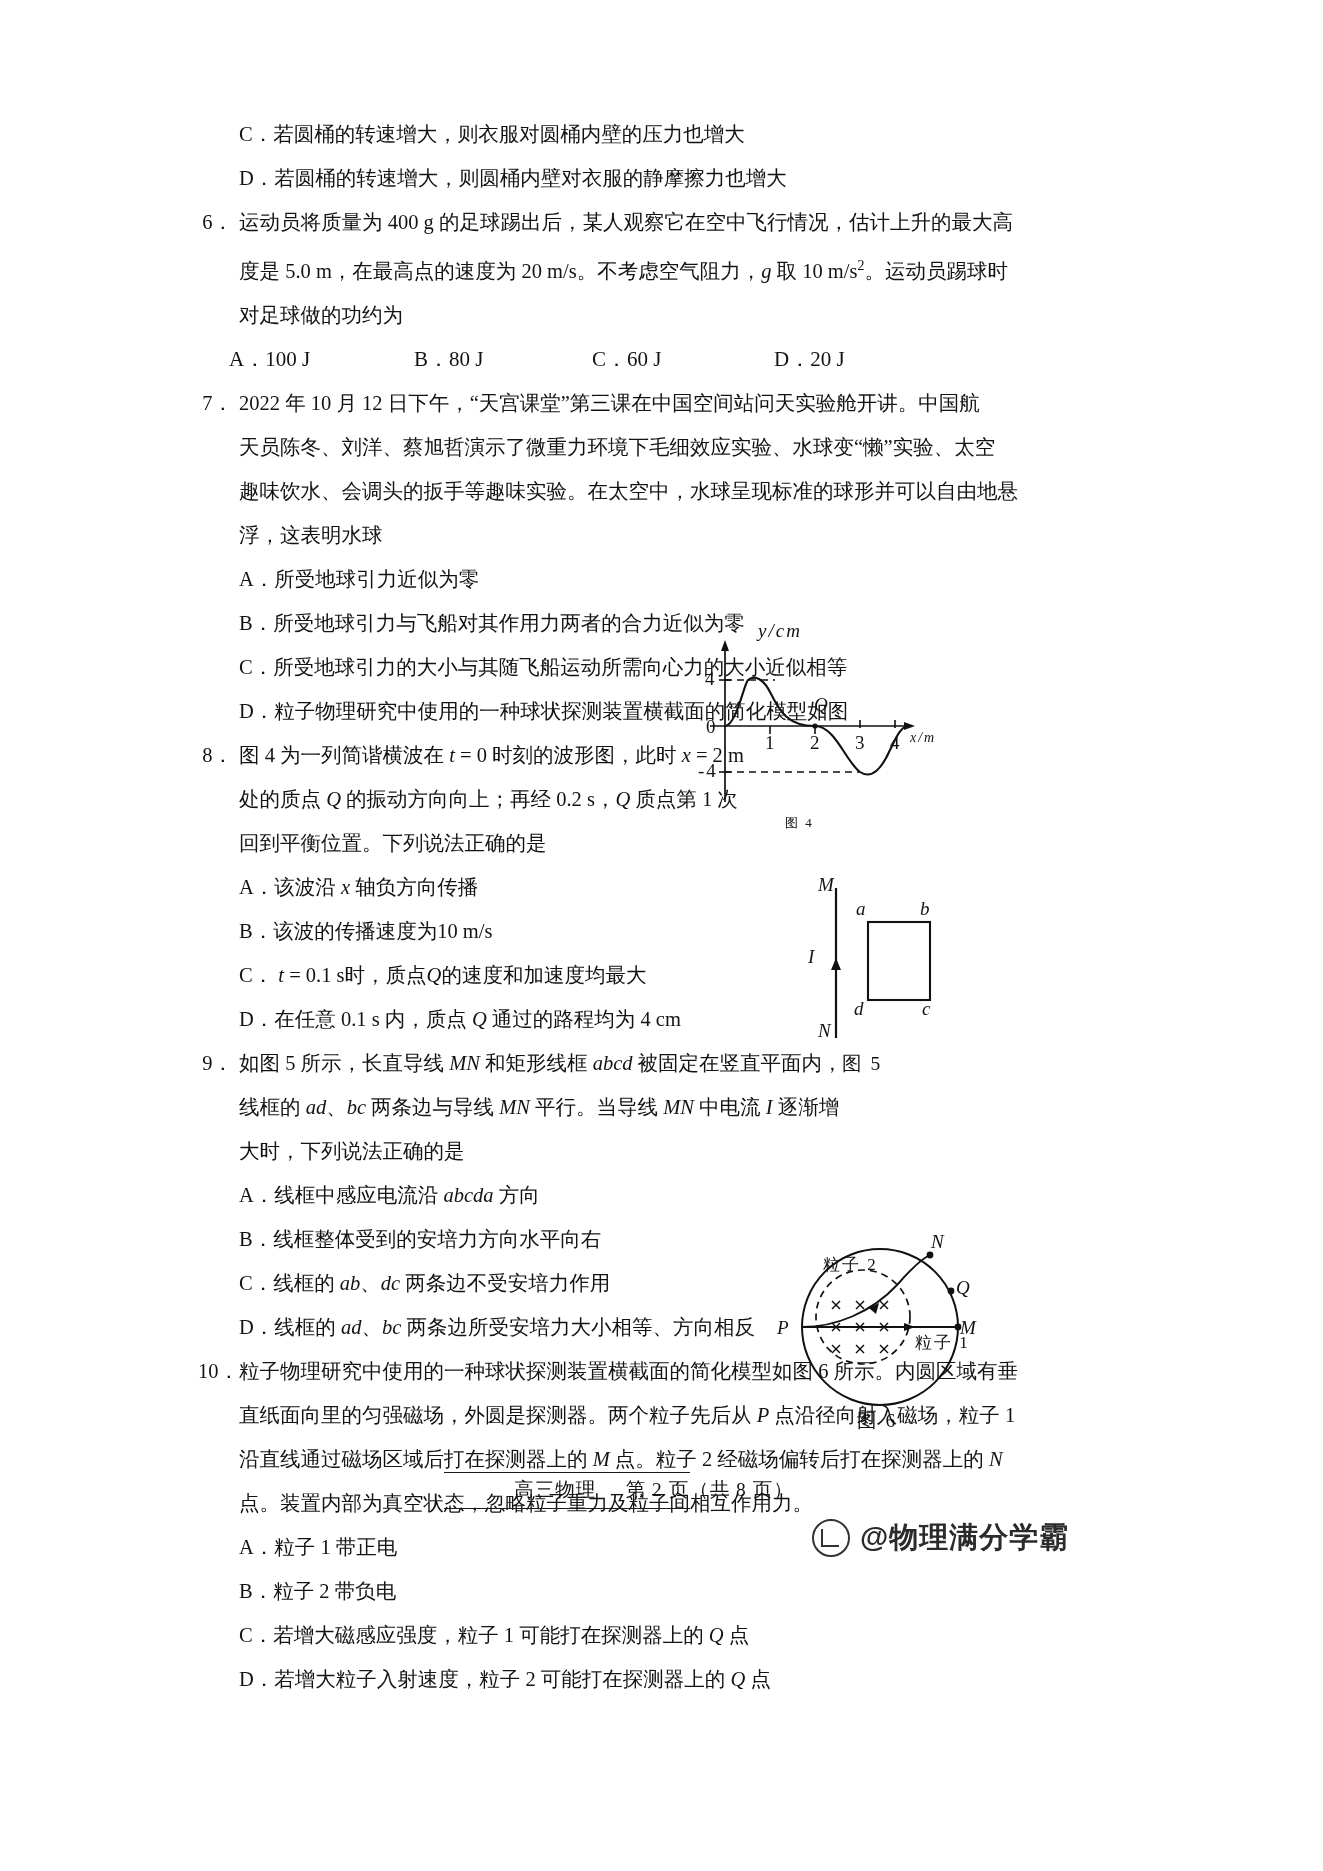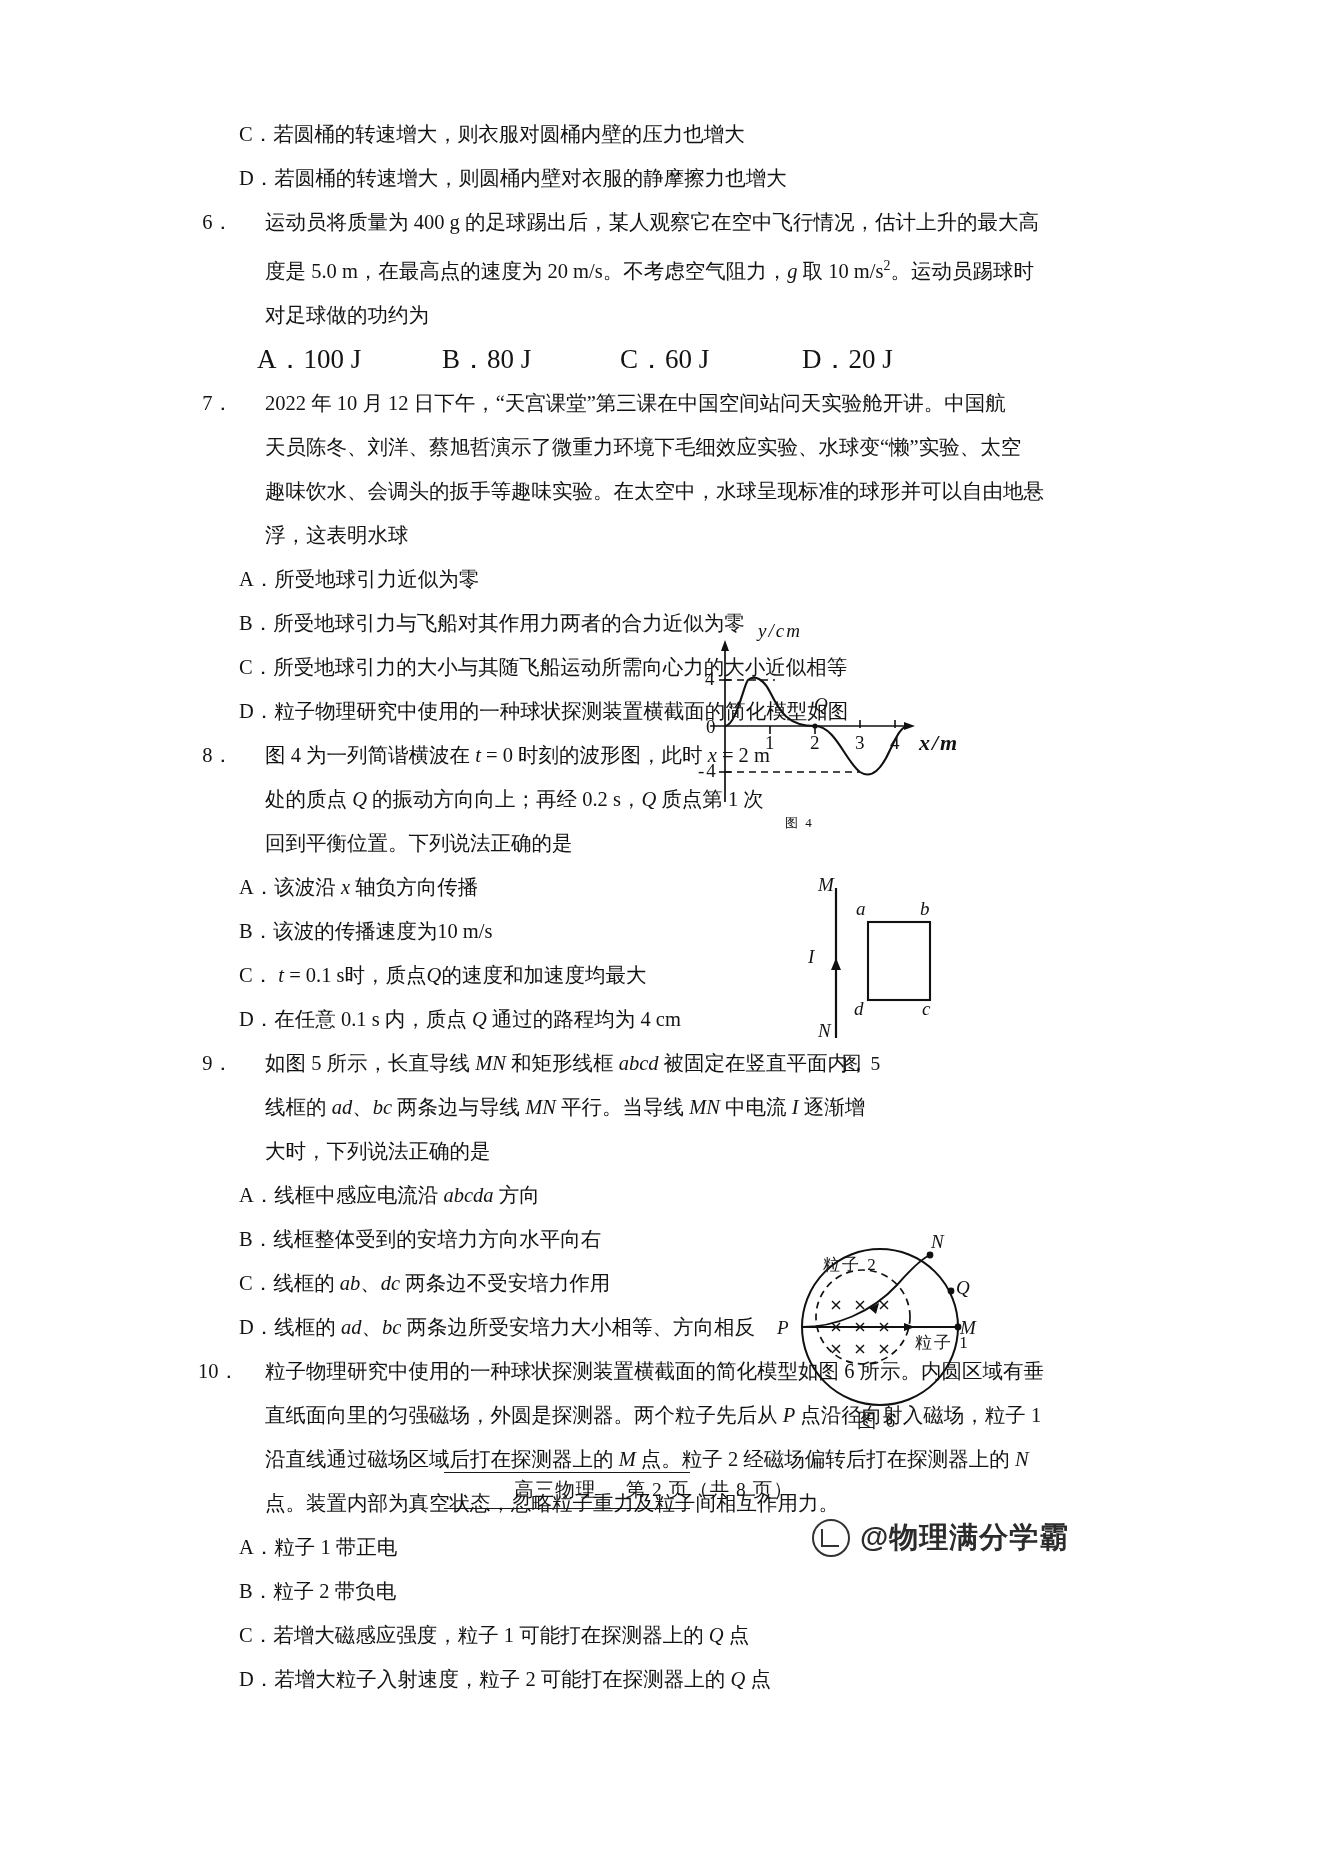--- a/index.html
+++ b/index.html
@@ -41,37 +41,37 @@
   .qnum {
     position: absolute;
     left: 0;
     top: 0;
     width: 40px;
     text-align: right;
     font-size: 20.5px;
     line-height: 44px;
   }
   .qbody {
-    margin-left: 72px;
+    margin-left: 46px;
   }
   .opt {
     margin-left: 46px;
   }
   i, .it {
     font-style: italic;
   }
   .sup {
     font-size: 0.68em;
     vertical-align: super;
   }
 
   
   .optrow {
-    margin-left: 64px;
-    font-size: 27px;
+    margin-left: 36px;
+    font-size: 21px;
     line-height: 44px;
     display: block;
     position: relative;
     height: 44px;
   }
   .optrow span.cell {
     position: absolute;
     top: 0;
     white-space: nowrap;
   }
@@ -273,21 +273,21 @@
       <circle cx="115" cy="94" r="2.6" fill="#111"></circle>
     </svg>
     <div class="figcap" style="left:58px; top:-12px; font-style:italic; font-size:19px;">y/cm</div>
     <div class="figcap" style="left:5px; top:36px; font-size:19px;">4</div>
     <div class="figcap" style="left:-2px; top:128px; font-size:19px;">-4</div>
     <div class="figcap" style="left:6px; top:84px; font-size:19px;">0</div>
     <div class="figcap" style="left:65px; top:100px; font-size:19px;">1</div>
     <div class="figcap" style="left:110px; top:100px; font-size:19px;">2</div>
     <div class="figcap" style="left:155px; top:100px; font-size:19px;">3</div>
     <div class="figcap" style="left:190px; top:100px; font-size:19px;">4</div>
-    <div class="figcap" style="left:219px; top:98px; font-size:22px; font-style:italic;font-weight:bold;">x/m</div>
+    <div class="figcap" style="left:210px; top:98px; font-size:14px; font-style:italic;">x/m</div>
     <div class="figcap" style="left:114px; top:62px; font-size:19px; font-style:italic;">Q</div>
     <div class="figcap" style="left:85px; top:182px; font-size:13px;">图 4</div>
   </div>
 
   <div class="fig5">
     <svg width="180" height="175" viewBox="0 0 180 175">
 
       <line x1="36" y1="8" x2="36" y2="158" stroke="#111" stroke-width="2.2"></line>
 
       <polygon points="36,78 31,90 41,90" fill="#111"></polygon>

